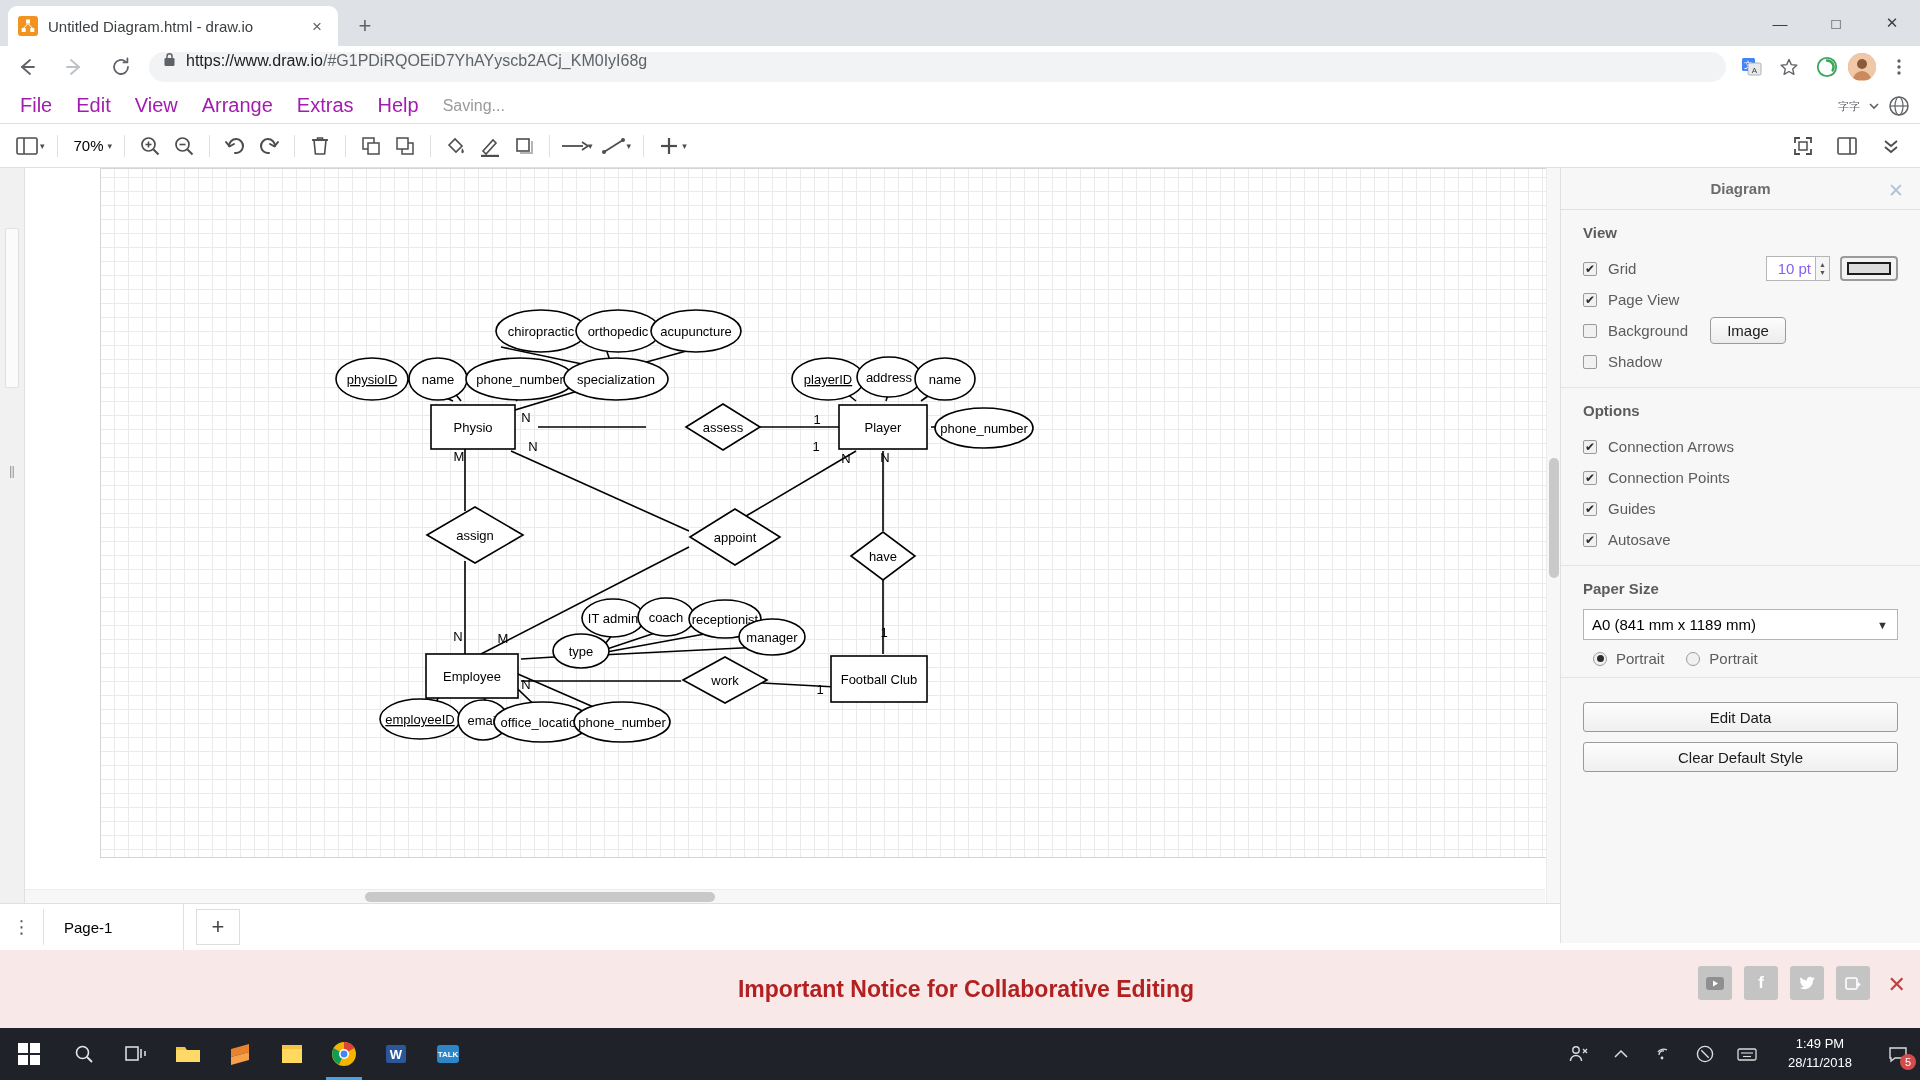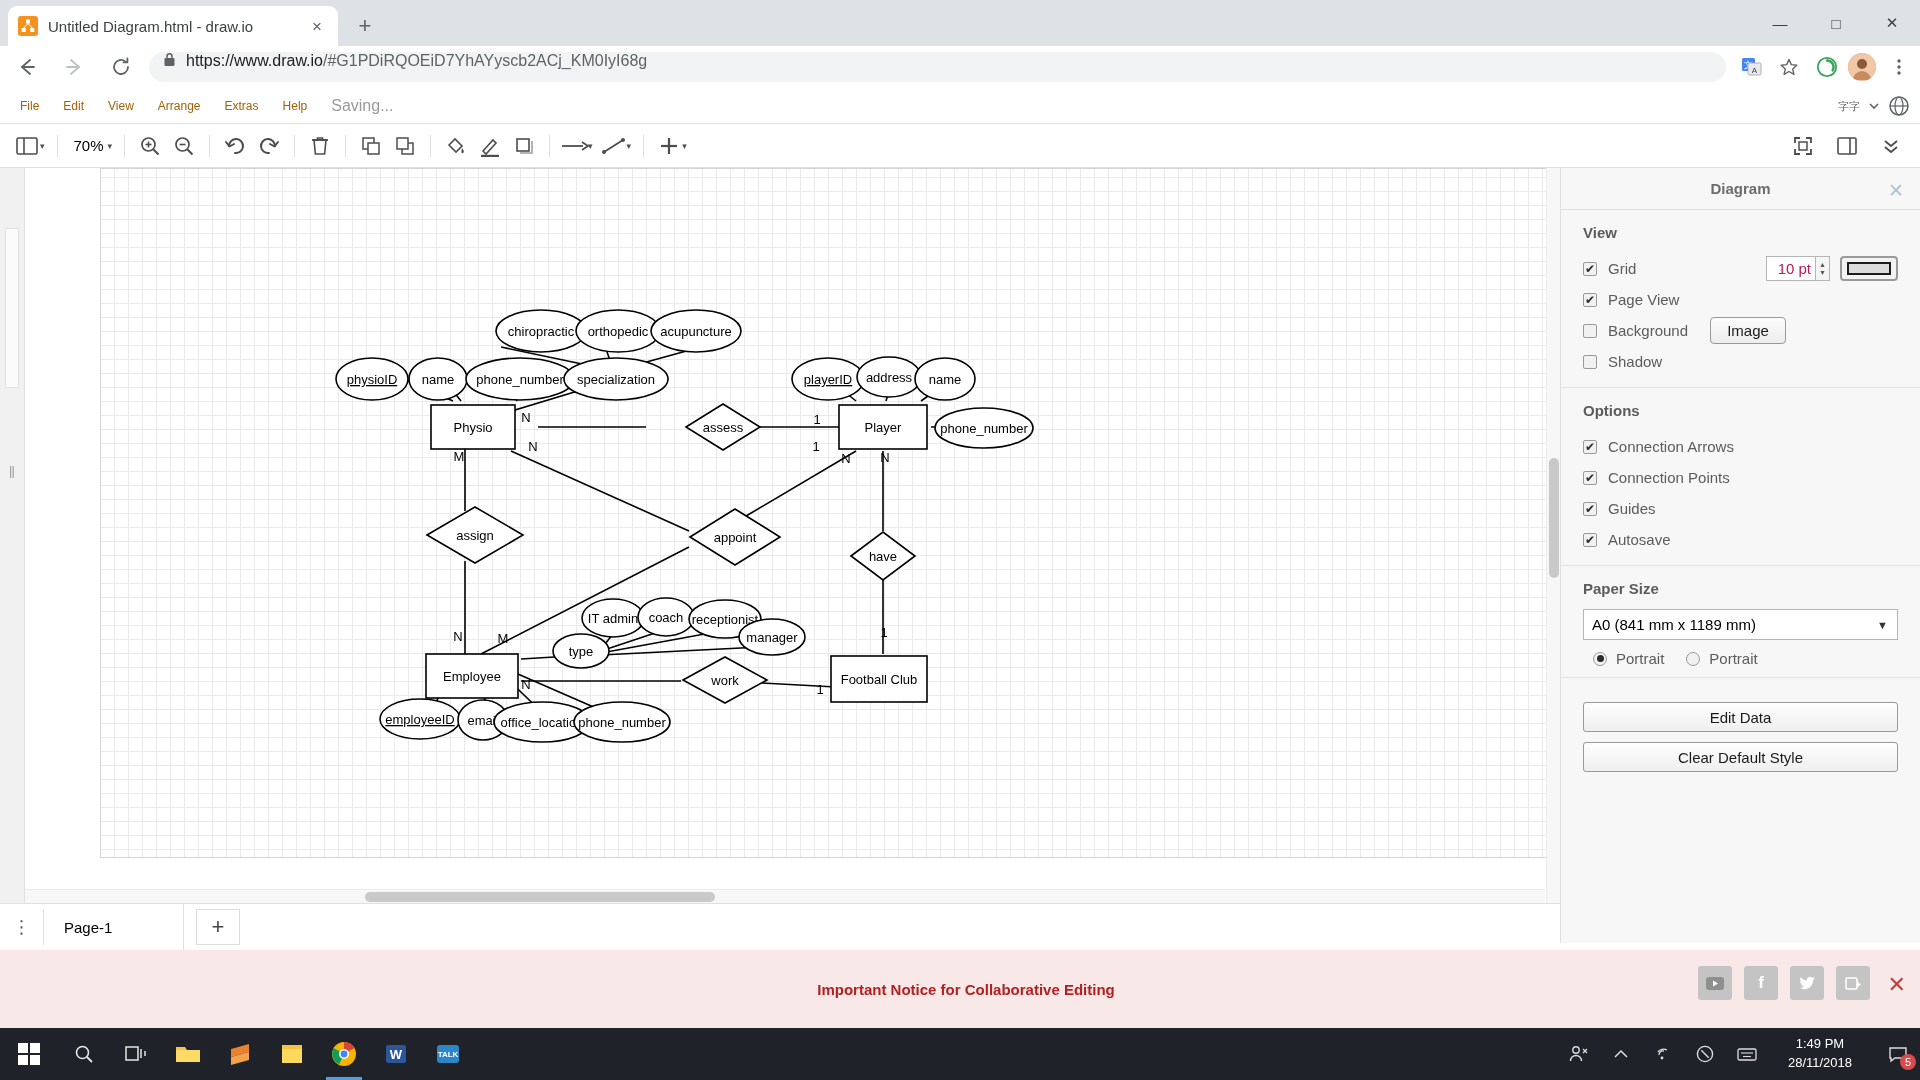--- a/index.html
+++ b/index.html
@@ -93,21 +93,21 @@
     overflow:hidden;
   }
 
   
   .menubar {
     position: absolute; top: 88px; left: 0; width: 1920px; height: 36px;
     background: #ffffff; border-bottom: 1px solid #e0e0e0;
     display: flex; align-items: center; padding-left: 8px;
   }
   .menu-item {
-    padding: 5px 12px; font-size: 12px; color: #a16207;
+    padding: 5px 12px; font-size: 20px; color: #a21caf;
   }
   .menu-status { padding: 5px 12px; font-size: 16px; color: #9a9a9a; }
   .menubar-right {
     position: absolute; right: 10px; top: 0; height: 36px;
     display: flex; align-items: center; gap: 8px;
   }
   .menubar-right .mr-ico { color:#5f6368; display:flex; align-items:center; }
 
   
   .dtoolbar {
@@ -203,21 +203,21 @@
     display: flex; align-items: center; justify-content: center;
     font-size: 12px; color: #2b2b2b; line-height: 1;
   }
   .cb.off { color: transparent; }
   .fmt-label { font-size: 15px; color: #5c5c5c; }
   .grid-size {
     margin-left: auto; display: flex; align-items: center;
   }
   .numbox {
     width: 50px; height: 25px; border: 1px solid #b5b5b5; background:#fff;
-    font-size: 15px; color: #be185d; text-align: right; padding-right: 4px;
+    font-size: 15px; color: #8b5cf6; text-align: right; padding-right: 4px;
     display: flex; align-items: center; justify-content: flex-end;
   }
   .spinner {
     width: 14px; height: 25px; border: 1px solid #b5b5b5; border-left: none;
     background: #f5f5f5; display: flex; flex-direction: column;
     align-items: center; justify-content: center; font-size: 7px; color: #555;
     line-height: 1.1;
   }
   .colorbtn {
     width: 58px; height: 25px; margin-left: 10px;
@@ -275,21 +275,21 @@
     border: 1px solid #ddd; color: #444; font-size: 22px;
   }
 
   
   .notice {
     position: absolute; top: 950px; left: 0; width: 1920px; height: 78px;
     background: #f8e8e8;
     display: flex; align-items: center; justify-content: center;
     position: absolute;
   }
-  .notice-text { font-size: 15px; color: #b32020; font-weight: bold; margin-left: 12px; }
+  .notice-text { font-size: 23px; color: #b32020; font-weight: bold; margin-left: 12px; }
   .social {
     position: absolute; right: 50px; top: 16px; display: flex; gap: 12px;
   }
   .soc {
     width: 34px; height: 34px; background: #c4c4c4; border-radius: 3px;
     display: flex; align-items: center; justify-content: center;
     color: #fff; font-size: 17px; font-weight: bold;
   }
   .notice-close {
     position: absolute; right: 14px; top: 22px; font-size: 22px; color: #c04040;

